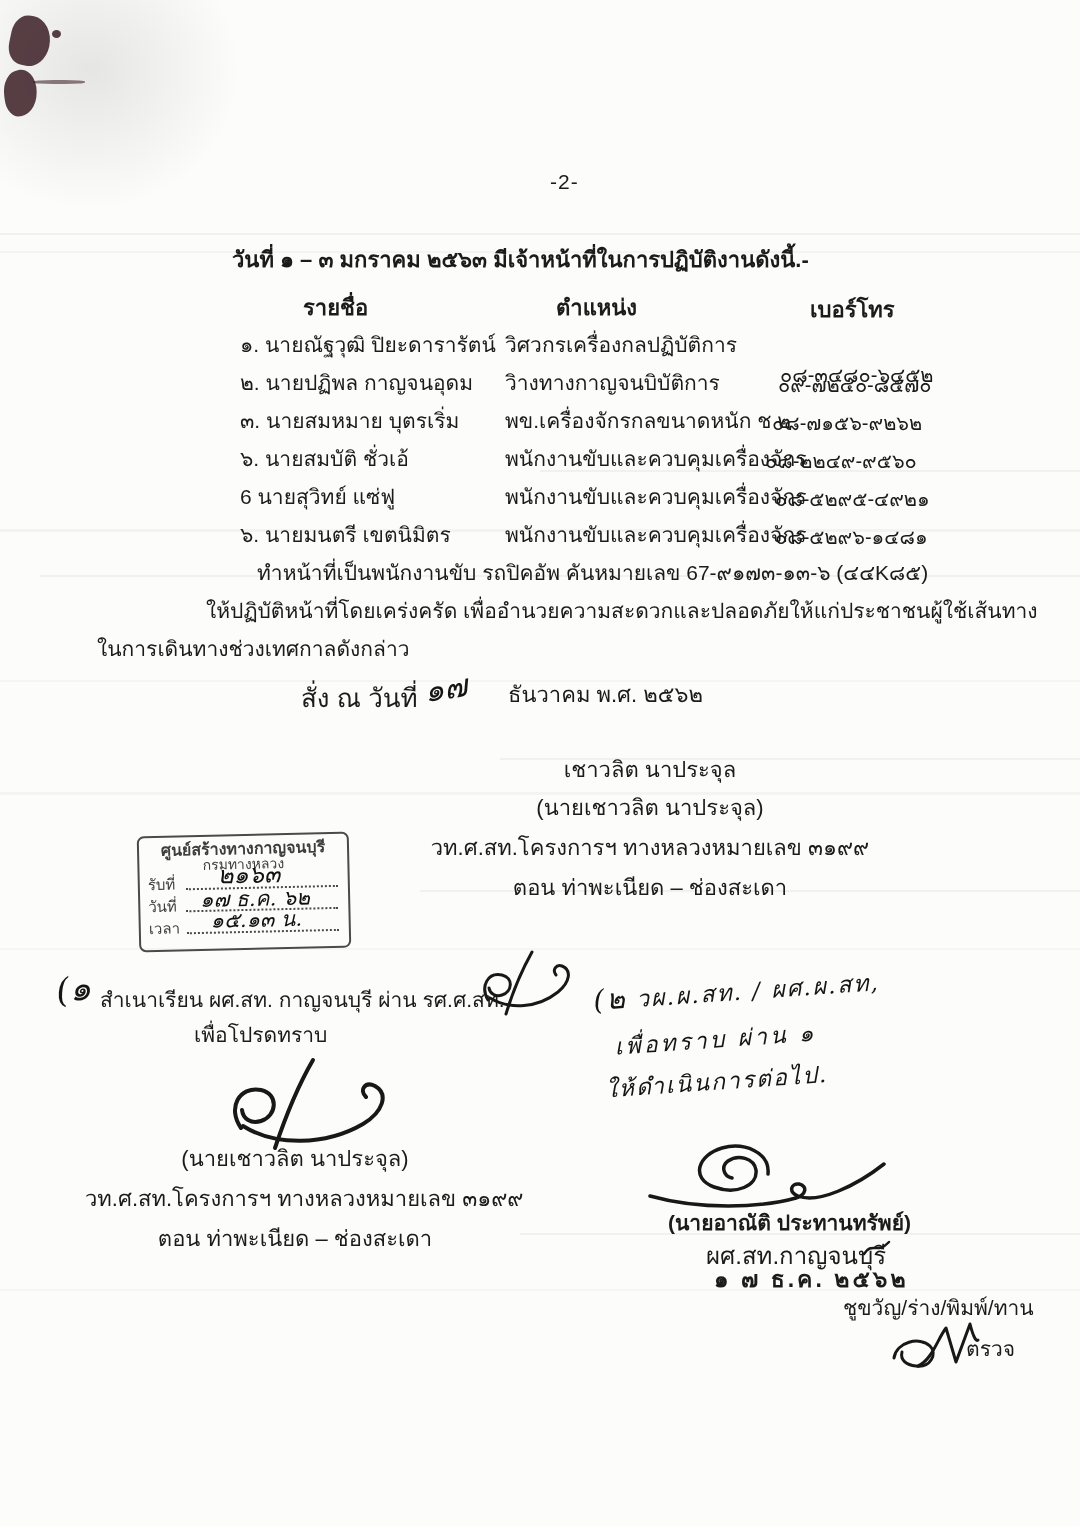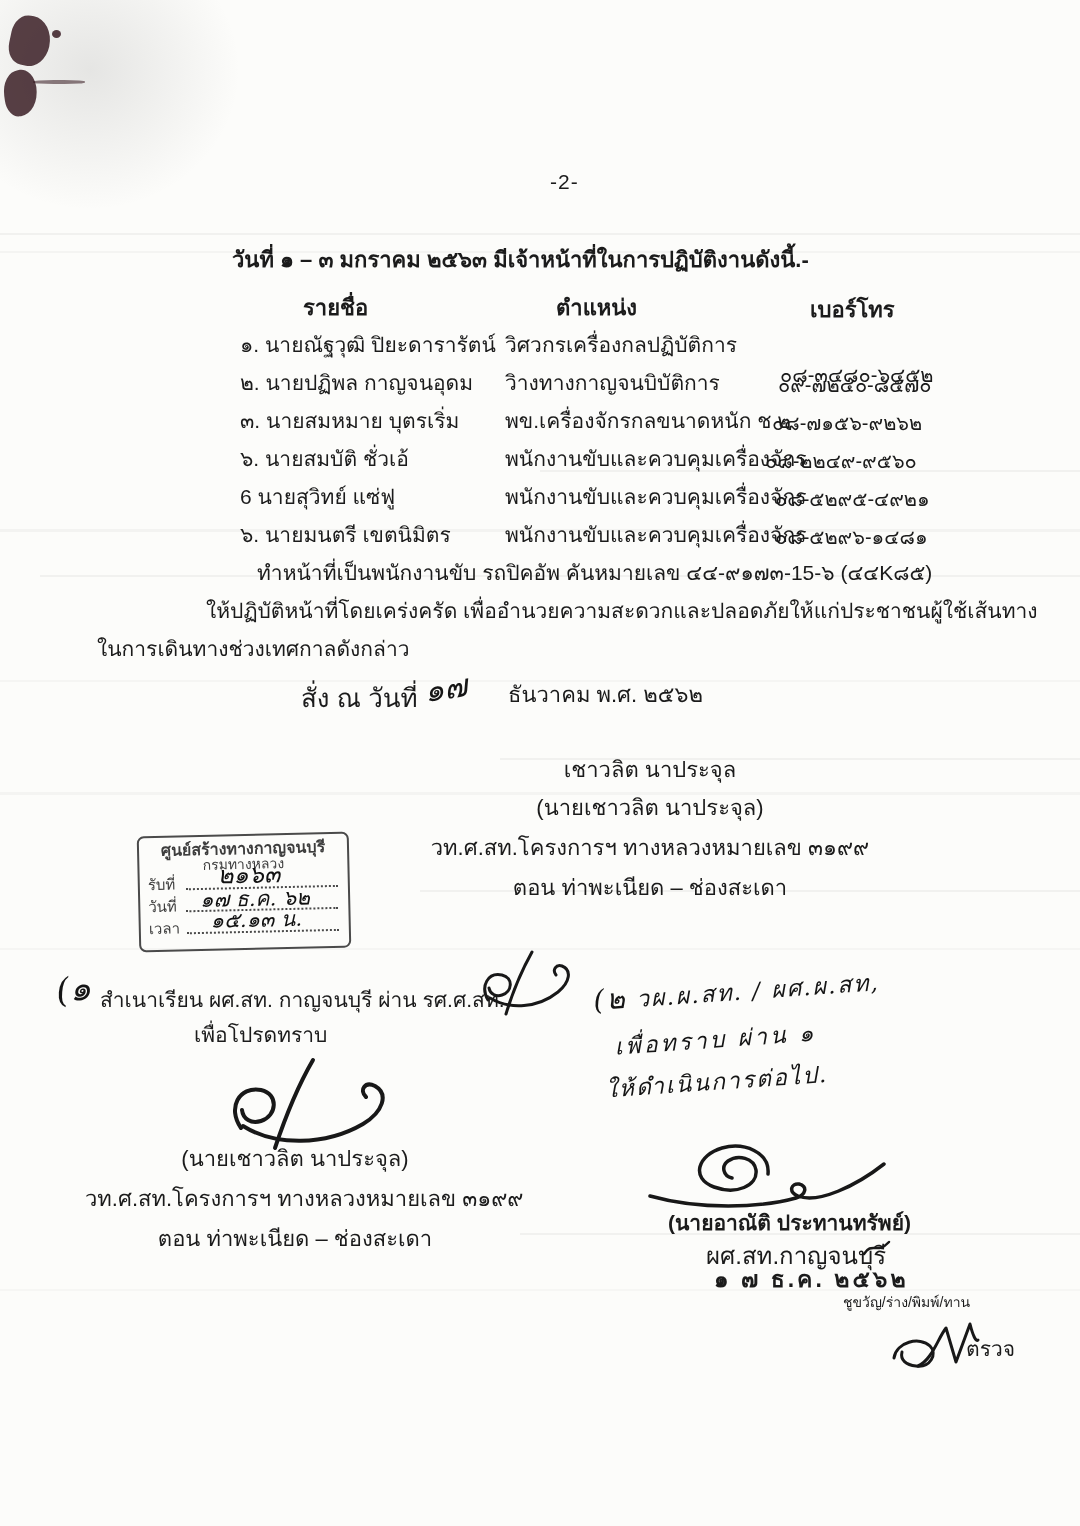--- a/index.html
+++ b/index.html
@@ -88,21 +88,21 @@
     <span class="abs typed" style="left:240px;top:0;">6 นายสุวิทย์  แซ่ฟู</span>
     <span class="abs typed" style="left:505px;top:0;">พนักงานขับและควบคุมเครื่องจักร</span>
     <span class="abs typed" style="left:775px;top:3px;font-size:20px;text-align:right;">๐๘-๕๒๙๕-๔๙๒๑</span>
   </div>
   <div class="abs" style="left:0;top:518px;width:1080px;font-size:21px;">
     <span class="abs typed" style="left:240px;top:0;">๖. นายมนตรี  เขตนิมิตร</span>
     <span class="abs typed" style="left:505px;top:0;">พนักงานขับและควบคุมเครื่องจักร</span>
     <span class="abs typed" style="left:775px;top:3px;font-size:20px;">๐๘-๕๒๙๖-๑๔๘๑</span>
   </div>
 
-  <div class="abs typed" style="left:257px;top:556px;font-size:21px;">ทำหน้าที่เป็นพนักงานขับ รถปิคอัพ คันหมายเลข ๔๔-๙๑๗๓-15-๖ (๔๔K๘๕)</div>
+  <div class="abs typed" style="left:257px;top:556px;font-size:21px;">ทำหน้าที่เป็นพนักงานขับ รถปิคอัพ คันหมายเลข 67-๙๑๗๓-๑๓-๖ (๔๔K๘๕)</div>
   <div class="abs typed" style="left:97px;top:632px;font-size:21px;">ในการเดินทางช่วงเทศกาลดังกล่าว</div>
   <div class="abs typed" style="left:206px;top:594px;font-size:21px;">ให้ปฏิบัติหน้าที่โดยเคร่งครัด  เพื่ออำนวยความสะดวกและปลอดภัยให้แก่ประชาชนผู้ใช้เส้นทาง</div>
 
   <div class="abs typed" style="left:301px;top:677px;font-size:26px;">สั่ง  ณ  วันที่</div>
   <div class="abs hw" style="left:424px;top:663px;font-size:31px;transform:rotate(-9deg);">๑๗</div>
   <div class="abs typed" style="left:508px;top:677px;font-size:22px;">ธันวาคม    พ.ศ.  ๒๕๖๒</div>
 
   <div class="abs typed center" style="left:430px;top:752px;width:440px;font-size:22px;">เชาวลิต  นาประจุล</div>
   <div class="abs typed center" style="left:430px;top:790px;width:440px;font-size:22px;">(นายเชาวลิต  นาประจุล)</div>
   <div class="abs typed center" style="left:430px;top:830px;width:440px;font-size:22px;">วท.ศ.สท.โครงการฯ ทางหลวงหมายเลข ๓๑๙๙</div>
@@ -161,20 +161,20 @@
     <path d="M10,62 C60,76 120,74 156,64 C166,61 168,52 159,50 C151,49 148,58 158,62 C178,70 216,52 244,30" style="stroke-width:3.5"></path>
   </svg>
 
   <div class="abs typed" style="left:668px;top:1206px;font-size:21px;font-weight:700;">(นายอาณัติ  ประทานทรัพย์)</div>
   <div class="abs typed" style="left:706px;top:1236px;font-size:24px;">ผศ.สท.กาญจนบุรี</div>
   <svg class="sig" style="left:862px;top:1238px;" width="30" height="20" viewBox="0 0 30 20">
     <path d="M2,16 C10,3 15,17 27,4" style="stroke-width:2.5"></path>
   </svg>
   <div class="abs typed b" style="left:714px;top:1261px;font-size:23px;letter-spacing:3px;">๑ ๗ ธ.ค. ๒๕๖๒</div>
 
-  <div class="abs typed" style="left:843px;top:1291px;font-size:14px;">ชูขวัญ/ร่าง/พิมพ์/ทาน</div>
+  <div class="abs typed" style="left:843px;top:1291px;font-size:21px;">ชูขวัญ/ร่าง/พิมพ์/ทาน</div>
   <svg class="sig" style="left:888px;top:1320px;" width="92" height="52" viewBox="0 0 92 52">
     <path d="M6,38 C8,22 32,16 42,26 C50,34 42,48 28,46 C18,45 12,40 14,32" style="stroke-width:3"></path>
     <path d="M30,46 C44,40 50,18 58,8 L68,42 L82,4 C85,16 88,22 90,20" style="stroke-width:3"></path>
   </svg>
   <div class="abs typed" style="left:966px;top:1332px;font-size:21px;">ตรวจ</div>
 
 </div>
 
 </body></html>

